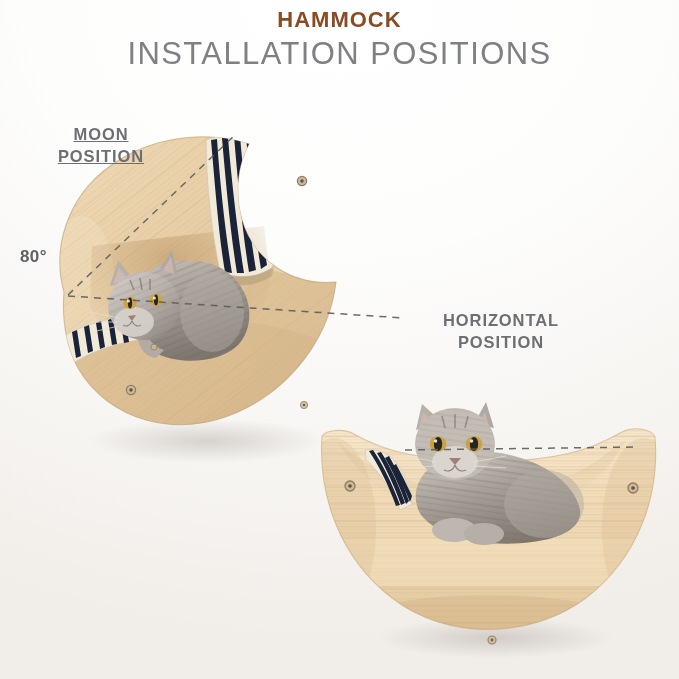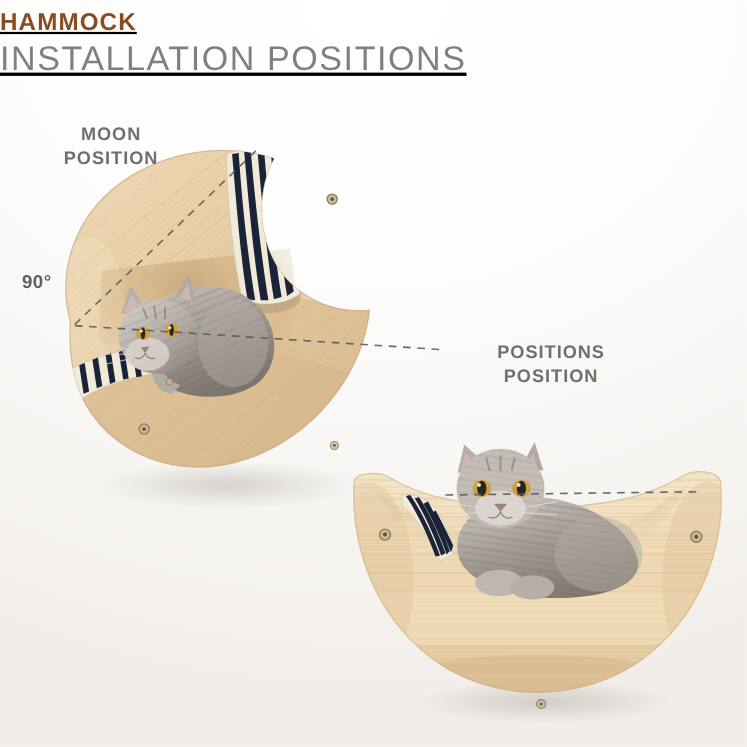--- a/index.html
+++ b/index.html
@@ -16,22 +16,22 @@
     font-family: "Liberation Sans", "DejaVu Sans", sans-serif;
     background:
       radial-gradient(120% 95% at 50% 0%, #ffffff 0%, #fdfdfc 38%, #f7f5f2 72%, #f1ede9 100%);
     -webkit-font-smoothing: antialiased;
   }
 
   
   .title-block {
     position: absolute;
     left: 0; right: 0; top: 8px;
+    text-align: center;
     z-index: 40;
-    text-decoration: underline;
   }
   .title-main {
     font-size: 22px;
     font-weight: 700;
     letter-spacing: 1.0px;
     color: #8a4a22;
     line-height: 1.05;
     display: block;
   }
   .title-sub {
@@ -50,21 +50,21 @@
     text-align: center;
     color: #6e6f73;
     font-size: 16.5px;
     font-weight: 700;
     letter-spacing: 0.9px;
     line-height: 1.32;
     z-index: 38;
     white-space: nowrap;
   }
   .callout span { display: block; }
-  #label-moon { left: 36px; top: 112px; width: 130px; }
+  #label-moon { left: 36px; top: 124px; width: 130px; text-decoration: underline; }
   #label-horizontal { left: 418px; top: 310px; width: 166px; }
 
   .angle-label {
     position: absolute;
     left: 20px;
     top: 247px;
     font-size: 17px;
     font-weight: 700;
     color: #5f6165;
     letter-spacing: 0.4px;
@@ -481,19 +481,19 @@
 
     <line x1="405" y1="450" x2="636" y2="447" stroke="#5c5c5c" stroke-width="1.5" stroke-dasharray="7 6" opacity="0.9"></line>
   </svg>
 
   <div class="callout" id="label-moon">
     <span>MOON</span>
     <span>POSITION</span>
   </div>
 
   <div class="callout" id="label-horizontal">
-    <span>POSITIONS</span>
+    <span>HORIZONTAL</span>
     <span>POSITION</span>
   </div>
 
-  <div class="angle-label">90°</div>
+  <div class="angle-label">80°</div>
 
 </div>
 
 </body></html>

